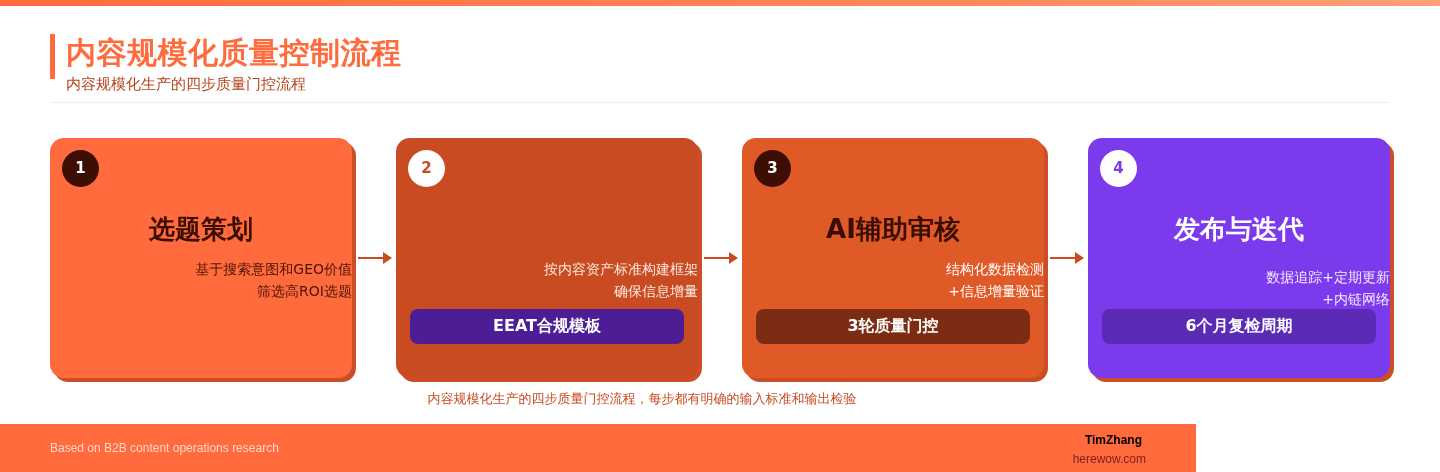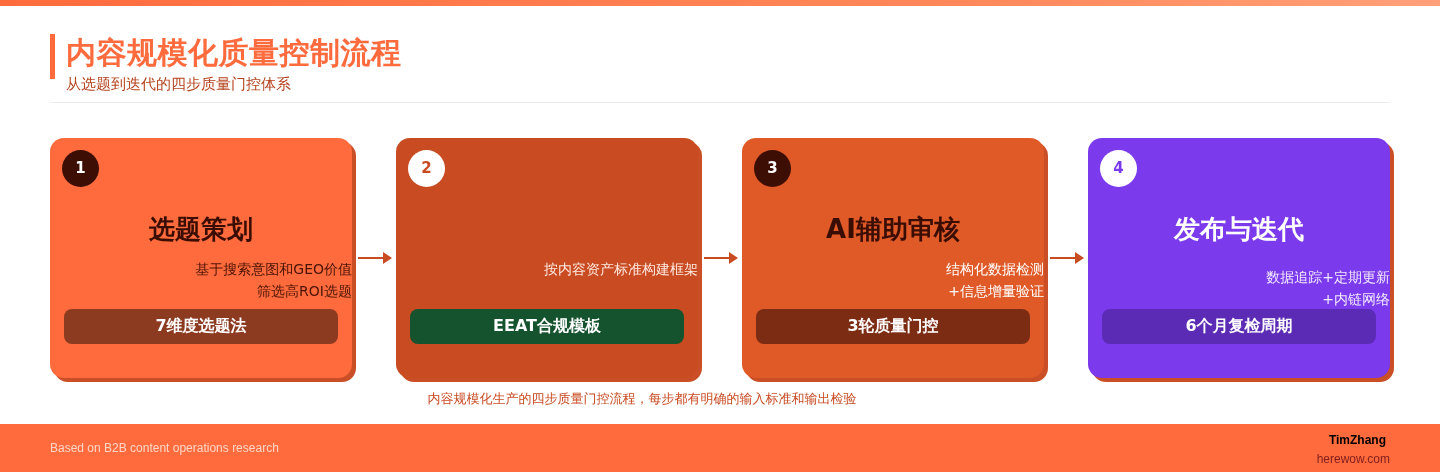--- a/index.html
+++ b/index.html
@@ -51,21 +51,21 @@
     .card-1 { left: 50px; background: #ff6b3d; }
     .card-1 .num { background: #3d0f04; color: #ffffff; }
     .card-1 .card-title { color: #3a0d03; }
     .card-1 .desc { color: #4a1405; }
     .card-1 .badge { background: #8c3a20; }
 
     .card-2 { left: 396px; background: #c84b22; }
     .card-2 .num { background: #ffffff; color: #c84b22; }
     .card-2 .card-title { color: #ffffff; }
     .card-2 .desc { color: #ffe9e0; }
-    .card-2 .badge { background: #14532d; }
+    .card-2 .badge { background: #4c1d95; }
 
     .card-3 { left: 742px; background: #e05a28; }
     .card-3 .num { background: #3d0f04; color: #ffffff; }
     .card-3 .card-title { color: #3a0d03; }
     .card-3 .desc { color: #ffffff; }
     .card-3 .badge { background: #7d2c14; }
 
     .card-4 { left: 1088px; background: #7c3aed; }
     .card-4 .num { background: #ffffff; color: #7c3aed; }
     .card-4 .card-title { color: #ffffff; }
@@ -79,21 +79,21 @@
       border-top: 6px solid transparent; border-bottom: 6px solid transparent;
       border-left: 9px solid #c84b22;
     }
 
     .caption {
       position: absolute; left: 4px; top: 390px; width: 1220px; text-align: center;
       font-size: 13px; color: #c84b22; line-height: 18px; margin-left: 28px;
     }
 
     .footer {
-      position: absolute; left: 0; top: 424px; width: 1440px; height: 48px; background: #ff6b3d;
+      position: absolute; left: 0; top: 424px; width: 1196px; height: 48px; background: #ff6b3d;
     }
     .footer .source {
       position: absolute; left: 50px; top: 17px; font-size: 12px; color: #ffd6c6;
       font-family: "Liberation Sans", sans-serif;
     }
     .footer .author {
       position: absolute; right: 54px; top: 9px; font-size: 12px; font-weight: bold; color: #000000;
       font-family: "Liberation Sans", sans-serif;
     }
     .footer .site {
@@ -102,43 +102,43 @@
     }
   </style>
 </head>
 <body>
 
 <div class="top-bar"></div>
 
 <div class="header">
   <div class="accent"></div>
   <div class="title">内容规模化质量控制流程</div>
-  <div class="subtitle">从选题到迭代的四步质量门控体系</div>
+  <div class="subtitle">内容规模化生产的四步质量门控流程</div>
 </div>
 <div class="header-divider"></div>
 
 <div class="card card-1">
   <div class="num">1</div>
   <div class="card-title">选题策划</div>
   <div class="desc">
     <div>基于搜索意图和GEO价值</div>
     <div>筛选高ROI选题</div>
   </div>
-  <div class="badge">7维度选题法</div>
 </div>
 
 <div class="arrow" style="left:358px;">
   <div class="line"></div>
     <div class="head"></div>
 </div>
 
 <div class="card card-2">
   <div class="num">2</div>
   <div class="desc">
     <div>按内容资产标准构建框架</div>
+    <div>确保信息增量</div>
   </div>
   <div class="badge">EEAT合规模板</div>
 </div>
 
 <div class="arrow" style="left:704px;">
   <div class="line"></div>
     <div class="head"></div>
 </div>
 
 <div class="card card-3">

